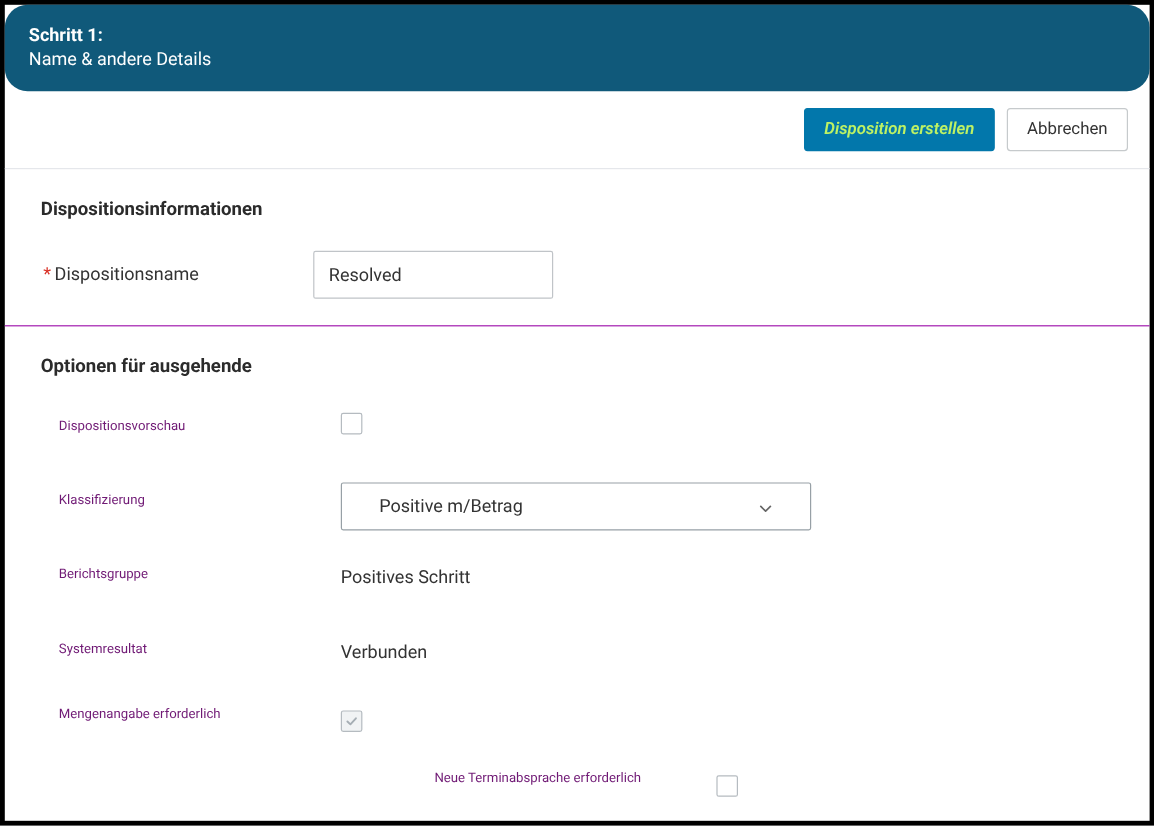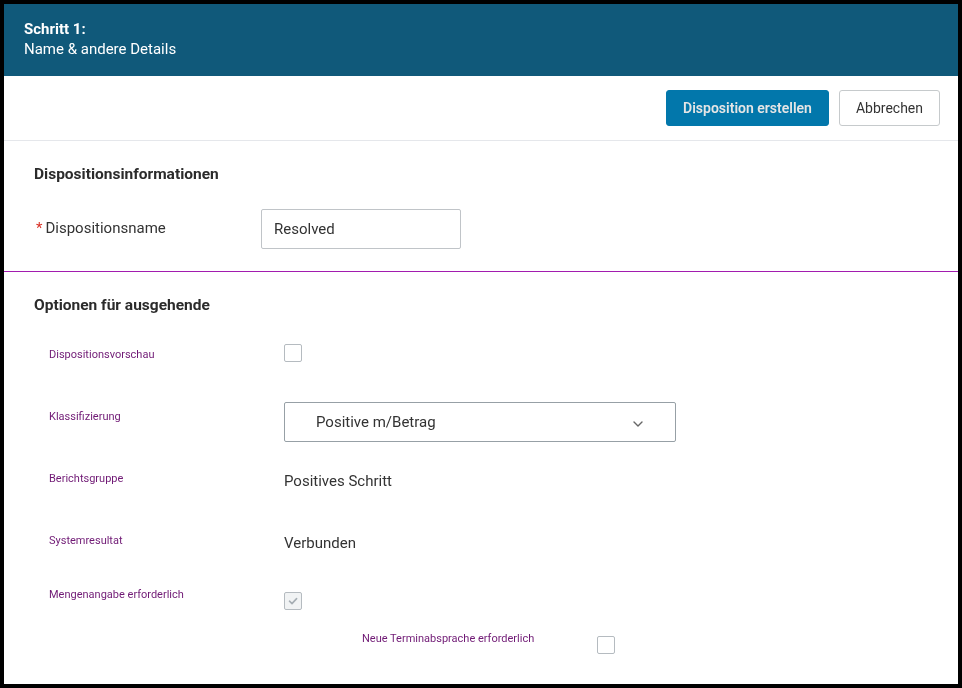--- a/index.html
+++ b/index.html
@@ -15,20 +15,21 @@
     width: 954px;
     height: 680px;
     margin: 4px;
     display: flex;
     flex-direction: column;
   }
   .header {
     background: #10597a;
     color: #fff;
     padding: 16px 20px 18px 20px;
+    border-radius: 19px;
   }
   .header-step {
     font-size: 15px;
     font-weight: 700;
     margin-bottom: 2px;
   }
   .header-subtitle {
     font-size: 15px;
     font-weight: 400;
   }
@@ -45,22 +46,23 @@
     border-radius: 3px;
     border: 1px solid #c6cacc;
     background: #fff;
     color: #333;
     cursor: pointer;
     font-family: inherit;
   }
   .btn-primary {
     background: #0277ab;
     border-color: #0277ab;
-    color: #e5e5e5;
+    color: #bef264;
     font-weight: 600;
+    font-style: italic;
   }
   .section {
     padding: 24px 30px 22px 30px;
     border-bottom: 1px solid #a21caf;
   }
   .section-title {
     font-size: 15.5px;
     font-weight: 700;
     color: #2b2b2b;
     margin-bottom: 26px;
@@ -191,21 +193,21 @@
     <div class="row">
       <div class="label-col">Berichtsgruppe</div>
       <div class="value-col">Positives Schritt</div>
     </div>
 
     <div class="row">
       <div class="label-col">Systemresultat</div>
       <div class="value-col">Verbunden</div>
     </div>
 
-    <div class="row" style="margin-bottom:4px;">
+    <div class="row" style="margin-bottom:14px;">
       <div class="label-col tight" style="max-width:170px;">Mengenangabe erforderlich</div>
       <div class="field-col" style="margin-left:80px;">
         <span class="checkbox disabled">
           <span class="chk">
             <svg viewBox="0 0 12 12">
                 <path d="M2.5 6.2 L5 8.6 L9.6 3.6" stroke="#a6aeb4" stroke-width="1.6" fill="none" stroke-linecap="round" stroke-linejoin="round"></path>
               </svg>
           </span>
         </span>
       </div>

